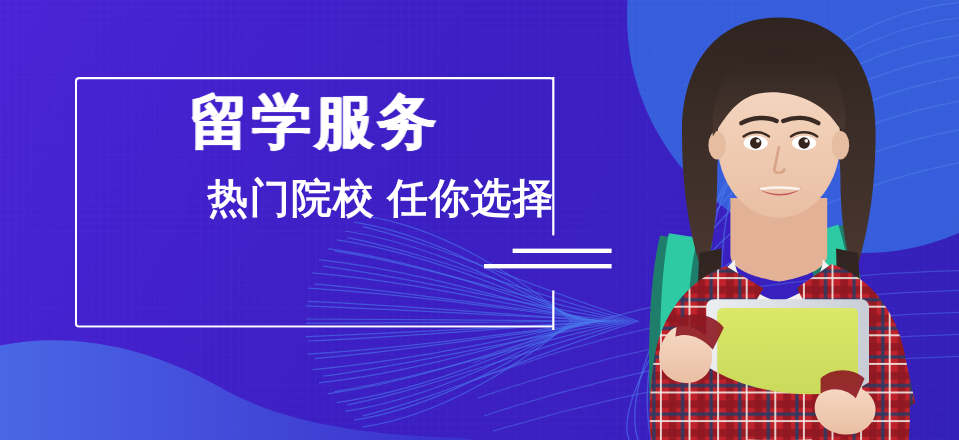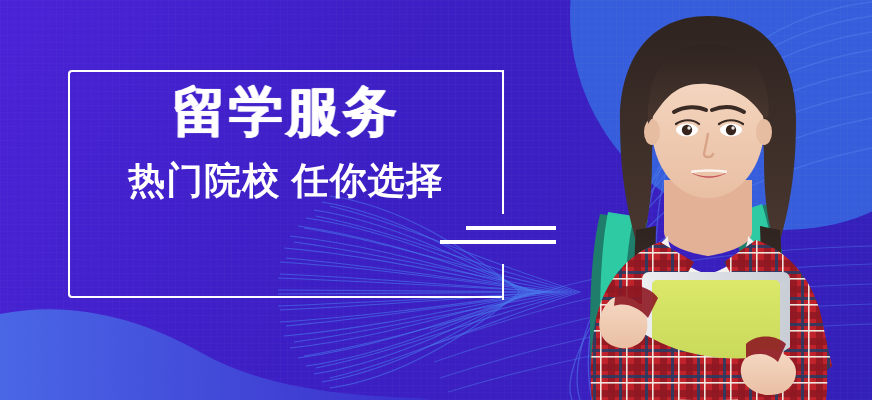--- a/index.html
+++ b/index.html
@@ -70,21 +70,21 @@
     color:#ffffff;
     font-size:54px;
     line-height:1;
     font-weight:bold;
     letter-spacing:3px;
     text-shadow:0 0 1px rgba(255,255,255,.9),1px 0 0 rgba(255,255,255,.75),-1px 0 0 rgba(255,255,255,.75);
   }
   .subtitle{
     position:absolute;
     left:0;right:0;top:92px;
-    text-align:center;
+    text-align:right;
     color:#ffffff;
     font-size:37px;
     line-height:1;
     font-weight:bold;
     letter-spacing:1px;
   }
   .pill{
     position:absolute;
     left:41px;top:157px;
     width:290px;height:44px;

